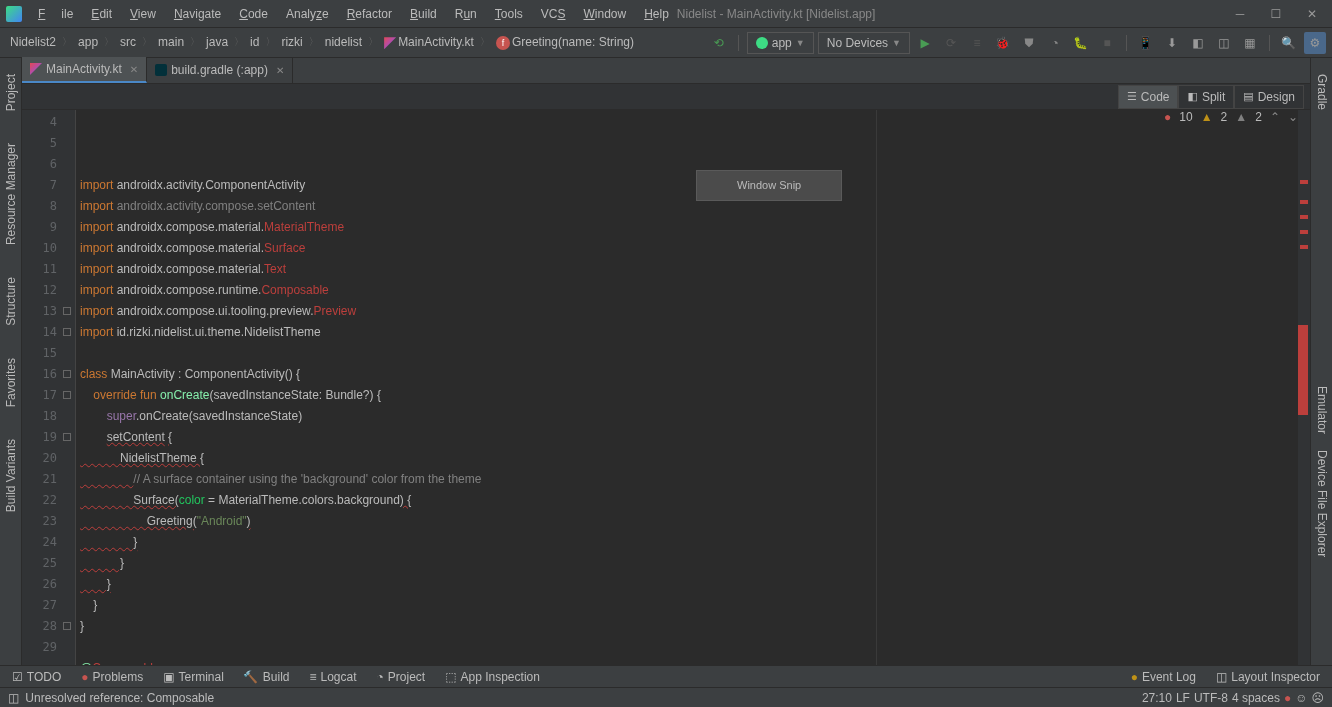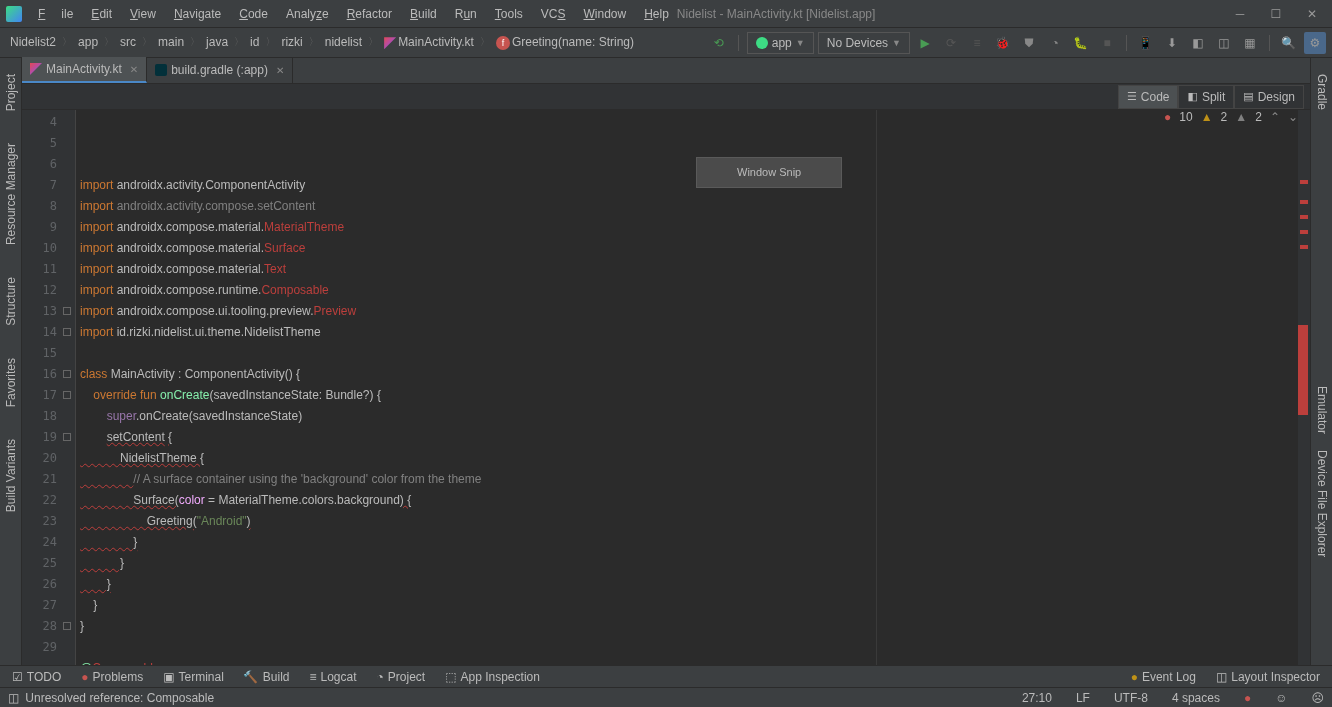--- a/index.html
+++ b/index.html
@@ -43,30 +43,30 @@
 .code-wrap{flex:1;display:flex;overflow:hidden;position:relative}
 .gutter{width:54px;background:#313335;border-right:1px solid #444;padding-top:2px}
 .ln{height:21px;text-align:right;padding-right:18px;font-family:Consolas,monospace;font-size:12px;color:#606366;line-height:21px;position:relative}
 .fold{position:absolute;right:4px;top:6px;width:8px;height:8px;border:1px solid #666}
 .code{flex:1;font-family:Consolas,monospace;font-size:13px;line-height:21px;padding-top:2px;padding-left:4px;white-space:pre;position:relative}
 .kw{color:#cc7832}
 .str{color:#6a8759}
 .com{color:#808080}
 .err{color:#bc3f3c}
 .fn{color:#86efac}
-.param{color:#f0abfc}
+.param{color:#22c55e}
 .wavy{text-decoration:underline wavy #bc3f3c;text-decoration-thickness:1px}
 .superc{color:#9876aa}
 .caret-right{position:absolute;right:0;top:0;width:12px;height:100%;background:#313335}
 .err-stripe{position:absolute;width:8px;height:4px;background:#bc3f3c;right:2px}
-.tooltip-pop{position:absolute;left:620px;top:47px;background:#4b4b4b;border:1px solid #5a5a5a;padding:4px 40px;font-size:11px;color:#bbb}
+.tooltip-pop{position:absolute;left:620px;top:60px;background:#4b4b4b;border:1px solid #5a5a5a;padding:4px 40px;font-size:11px;color:#bbb}
 .bottom-tabs{height:22px;background:#3c3f41;display:flex;align-items:center;padding:0 8px;gap:12px;border-top:1px solid #2b2b2b;font-size:11px}
 .bt{display:flex;align-items:center;gap:4px;cursor:pointer;padding:2px 4px}
 .status{height:20px;background:#3c3f41;display:flex;align-items:center;padding:0 8px;font-size:11px;border-top:1px solid #2b2b2b}
-.status-right{margin-left:auto;display:flex;gap:24px;align-items:flex-end}
+.status-right{margin-left:auto;display:flex;gap:4px;align-items:flex-end}
 .sep{width:1px;height:16px;background:#555;margin:0 4px}
 .ruler{position:absolute;left:854px;top:0;width:1px;height:100%;background:#3a3a3a}
 </style>
 </head>
 <body>
 
 <div class="titlebar">
   <div class="logo"></div>
   <div class="menu">
     <span><u>F</u><span></span>ile</span>

